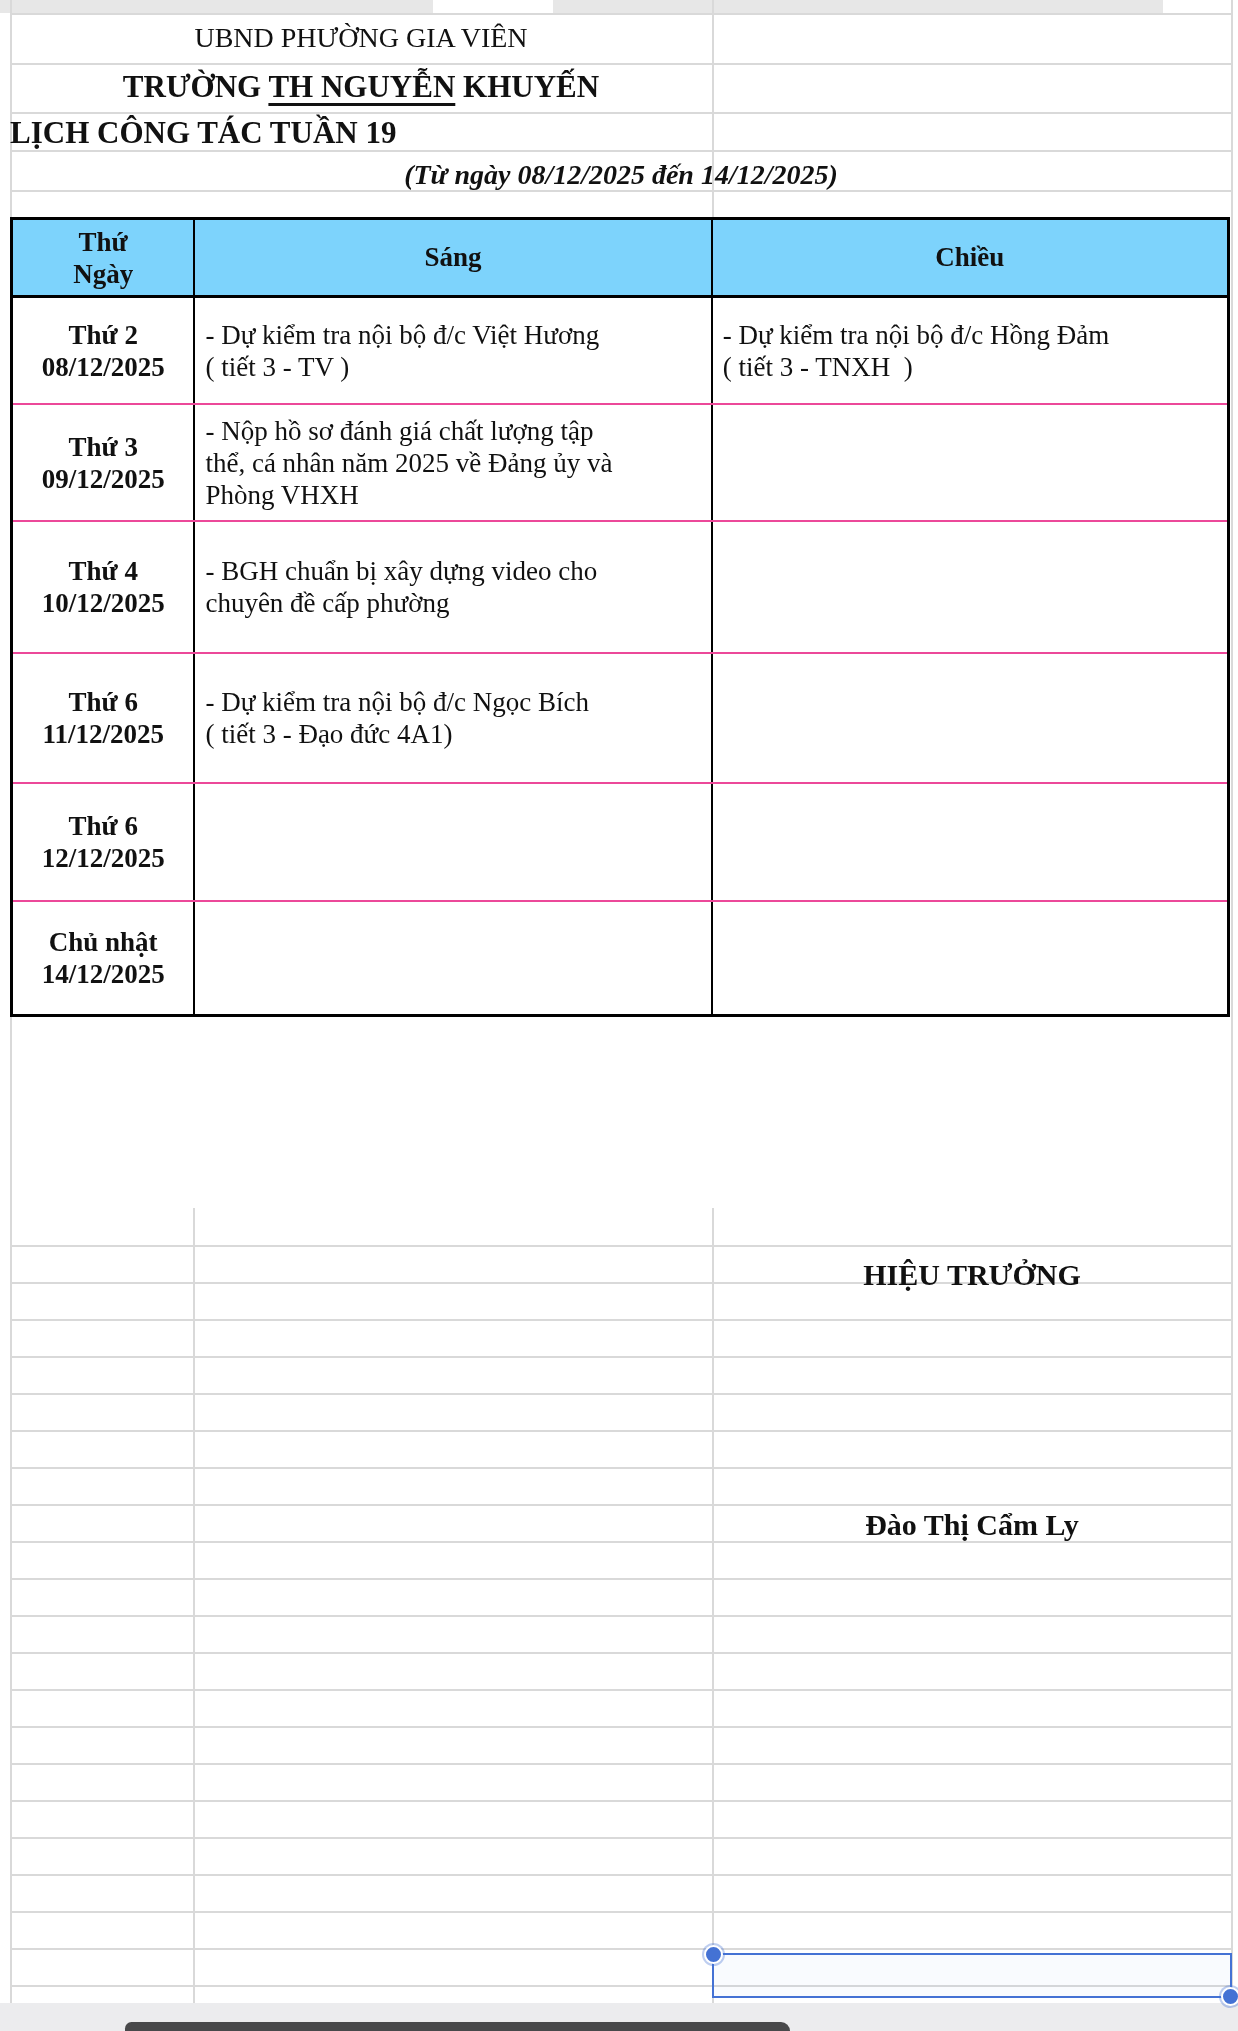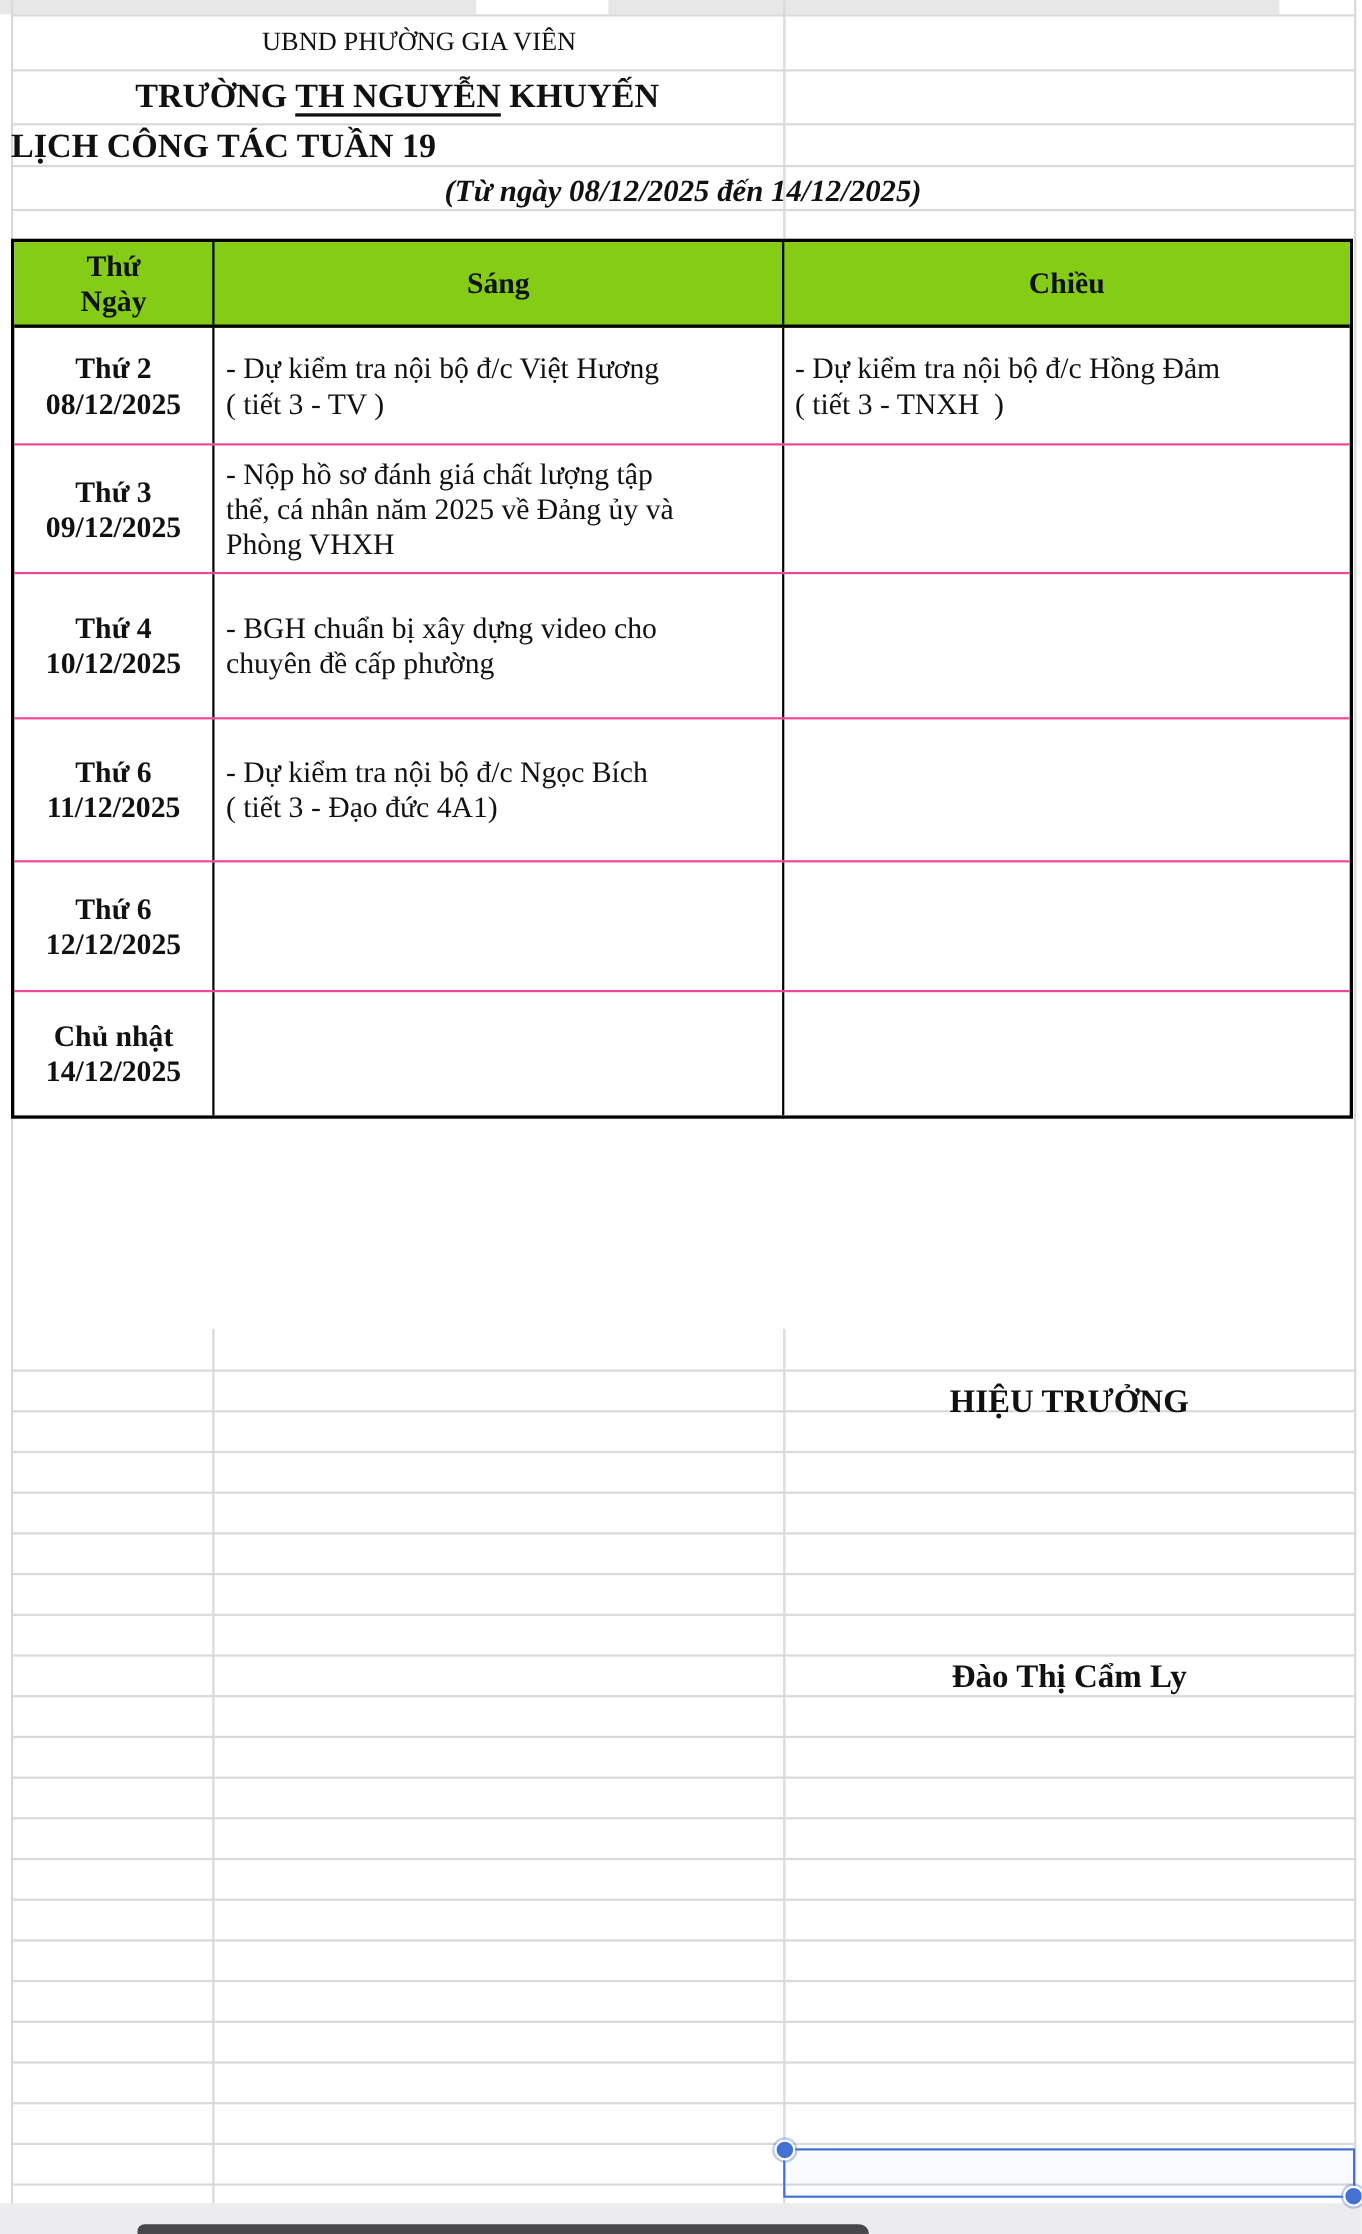--- a/index.html
+++ b/index.html
@@ -10,39 +10,39 @@
   }
   .abs{position:absolute;}
   
   .gl{position:absolute;background:#d9d9d9;}
   .gl.h{height:2px;}
   .gl.v{width:2px;}
   
   .topstrip{position:absolute;top:0;height:13px;background:#e7e7e7;}
   
   .hline{position:absolute;left:10px;width:702px;text-align:center;}
-  .org{top:18px;font-size:24px;line-height:40px;padding-left:20px;}
+  .org{top:18px;font-size:28px;line-height:40px;}
   .school{top:66px;font-size:31px;line-height:42px;font-weight:bold;}
   .school .ul{text-decoration:underline;text-decoration-thickness:3px;text-underline-offset:6px;}
   .doc-title{position:absolute;left:10px;width:1222px;top:113px;text-align:left;
     font-size:31px;line-height:40px;font-weight:bold;}
   .doc-subtitle{position:absolute;left:10px;width:1222px;top:155px;text-align:center;
     font-size:28px;line-height:40px;font-weight:bold;font-style:italic;}
   
   .sched{position:absolute;left:10px;top:217px;width:1220px;box-sizing:border-box;
     border:3px solid #000;background:#fff;}
   .trow{display:flex;box-sizing:border-box;border-bottom:2px solid #ec4899;}
   .trow.last{border-bottom:none;}
   .tcell{box-sizing:border-box;display:flex;flex-direction:column;justify-content:center;}
   .c-day{width:183px;border-right:2px solid #000;text-align:center;
     font-weight:bold;font-size:27px;line-height:32px;}
   .c-sang{width:519px;border-right:2px solid #000;}
   .c-chieu{width:516px;}
   .cell-text{padding:4px 8px 4px 10px;font-size:27px;line-height:32px;white-space:pre-wrap;}
-  .thead{background:#84cc16;border-bottom:3px solid #000;}
+  .thead{background:#7dd3fc;border-bottom:3px solid #000;}
   .thead .c-sang,.thead .c-chieu{text-align:center;font-weight:bold;font-size:27px;line-height:33px;}
   .hrow{height:78px;} .r0{height:107px;} .r1{height:117px;} .r2{height:132px;}
   .r3{height:130px;} .r4{height:118px;} .r5{height:155px;} .r6{height:112px;}
   
   .sig{position:absolute;left:712px;width:520px;text-align:center;font-weight:bold;font-size:30px;}
   .sig-title{top:1258px;}
   .sig-name{top:1508px;}
   
   .bottom-band{position:absolute;left:0;top:2003px;width:1238px;height:28px;background:#ececee;}
   .dock-bar{position:absolute;left:125px;top:2022px;width:665px;height:9px;background:#48484a;

